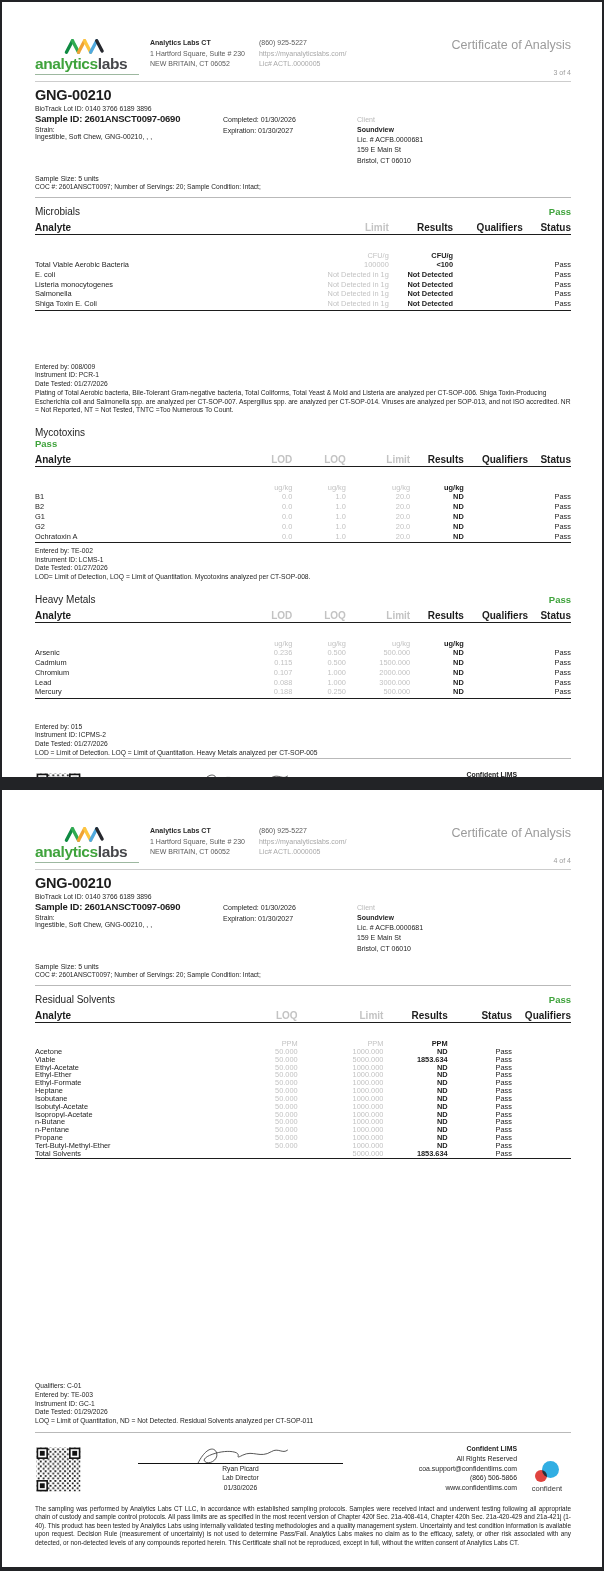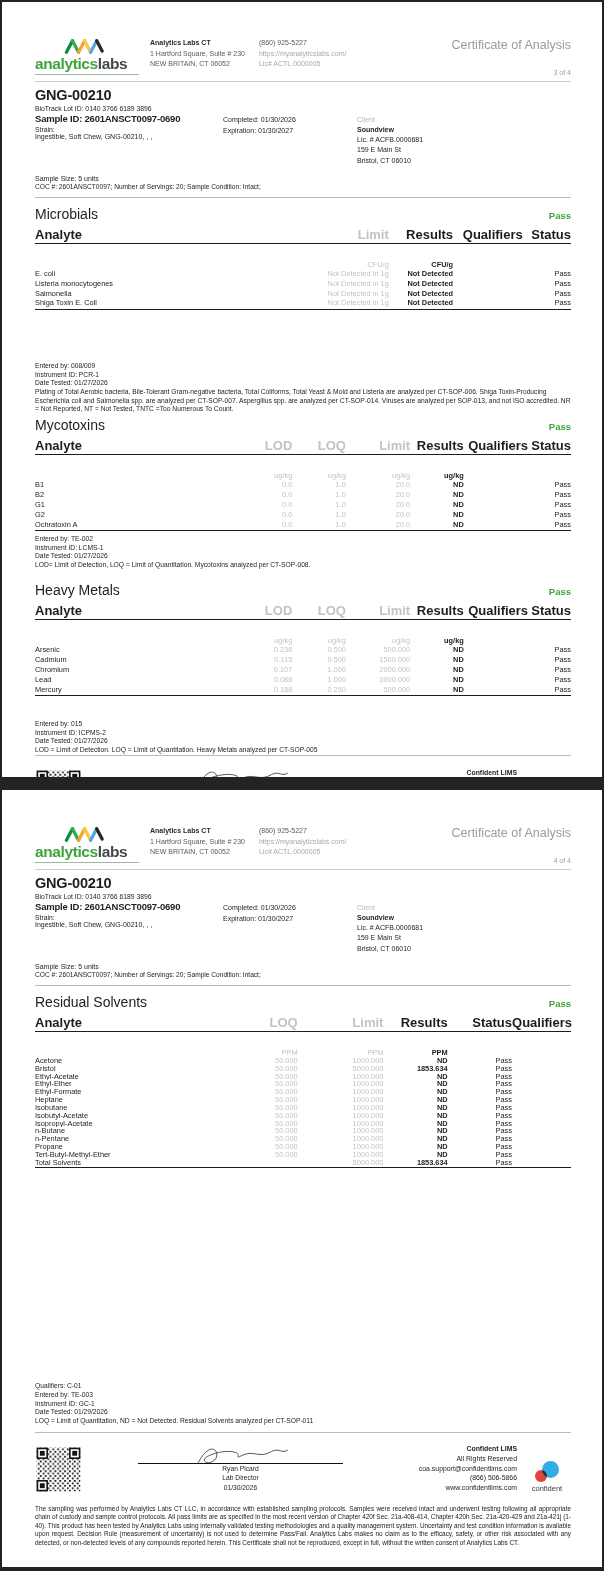--- a/index.html
+++ b/index.html
@@ -52,38 +52,38 @@
   .info-mid { width:134px; font-size:7px; line-height:1.55; padding-top:2px; }
   .client-block { font-size:7px; line-height:1.45; padding-top:2px; }
   .client-label { color:#b9b9b9; }
   .client-name { font-weight:bold; }
   .sample-size { font-size:7px; margin-top:9px; }
   .coc-line { font-size:6.6px; margin-top:1px; }
   .rule { border-top:1px solid #b9b9b9; margin-top:7px; }
 
   
   .sec-head { display:flex; align-items:baseline; justify-content:space-between; margin-top:8px; margin-bottom:5px; }
-  .sec-title { font-size:14px; color:#1d1d1d; }
+  .sec-title { font-size:10px; color:#1d1d1d; }
   .sec-status { font-size:9.5px; font-weight:bold; color:#3fa33c; }
   table.tbl { width:100%; border-collapse:collapse; table-layout:fixed; border-bottom:1.5px solid #1d1d1d; }
-  .tbl th { font-size:13px; font-weight:bold; text-align:right; border-bottom:1.5px solid #1d1d1d; padding:0 0 1px 0; }
+  .tbl th { font-size:10px; font-weight:bold; text-align:right; border-bottom:1.5px solid #1d1d1d; padding:0 0 1px 0; }
   .tbl th.l, .tbl td.l { text-align:left; }
   .tbl td { font-size:7.4px; text-align:right; padding:0.5px 0; line-height:1.2; overflow:hidden; white-space:nowrap; }
   .tbl .muted { color:#c3c3c3; }
   .tbl .b { font-weight:bold; }
   .tbl-res td { padding:0; line-height:1.06; }
   .units td { padding-top:17px; line-height:1.1; }
 
   
   .notes { font-size:6.7px; line-height:1.3; color:#1d1d1d; }
   .notes-micro { margin-top:52px; }
   .notes-myco { margin-top:4px; }
   .notes-hm { margin-top:24px; }
   .notes-res { margin-bottom:6px; }
-  .sec-gap-sm { margin-top:3px; }
+  .sec-gap-sm { margin-top:12px;flex-direction:column; }
   .sec-gap-md { margin-top:12px; }
 
   
   .bottom { margin-top:auto; }
   .footer-rule { border-top:1px solid #b9b9b9; margin-bottom:8px; }
   .footer-row { display:flex; align-items:flex-end; }
   .qr { width:47px; height:47px; flex:0 0 auto; }
   .sig-block { flex:1 1 auto; display:flex; flex-direction:column; align-items:center; margin-top:2px; }
   .scribble { width:130px; height:26px; margin-bottom:-6px; }
   .sig-line { width:205px; border-top:1.3px solid #111; }
@@ -188,20 +188,27 @@
         <tr>
       <td class="l"></td>
       <td class="muted">CFU/g</td>
       <td class="b">CFU/g</td>
       <td></td>
           <td></td>
     </tr>
       </tbody>
     <tbody>
 
+    <tr>
+        <td class="l">Total Viable Aerobic Bacteria</td>
+        <td class="muted">100000</td>
+        <td class="b">&lt;100</td>
+        <td></td>
+        <td>Pass</td>
+      </tr>
         <tr>
         <td class="l">E. coli</td>
         <td class="muted">Not Detected in 1g</td>
         <td class="b">Not Detected</td>
         <td></td>
         <td>Pass</td>
       </tr>
         <tr>
         <td class="l">Listeria monocytogenes</td>
         <td class="muted">Not Detected in 1g</td>
@@ -562,21 +569,21 @@
 
     <tr>
         <td class="l">Acetone</td>
         <td class="muted">50.000</td>
         <td class="muted">1000.000</td>
         <td class="b">ND</td>
         <td>Pass</td>
         <td></td>
       </tr>
         <tr>
-        <td class="l">Bristol</td>
+        <td class="l">Viable</td>
         <td class="muted">50.000</td>
         <td class="muted">5000.000</td>
         <td class="b">1853.634</td>
         <td>Pass</td>
         <td></td>
       </tr>
         <tr>
         <td class="l">Ethyl-Acetate</td>
         <td class="muted">50.000</td>
         <td class="muted">1000.000</td>

